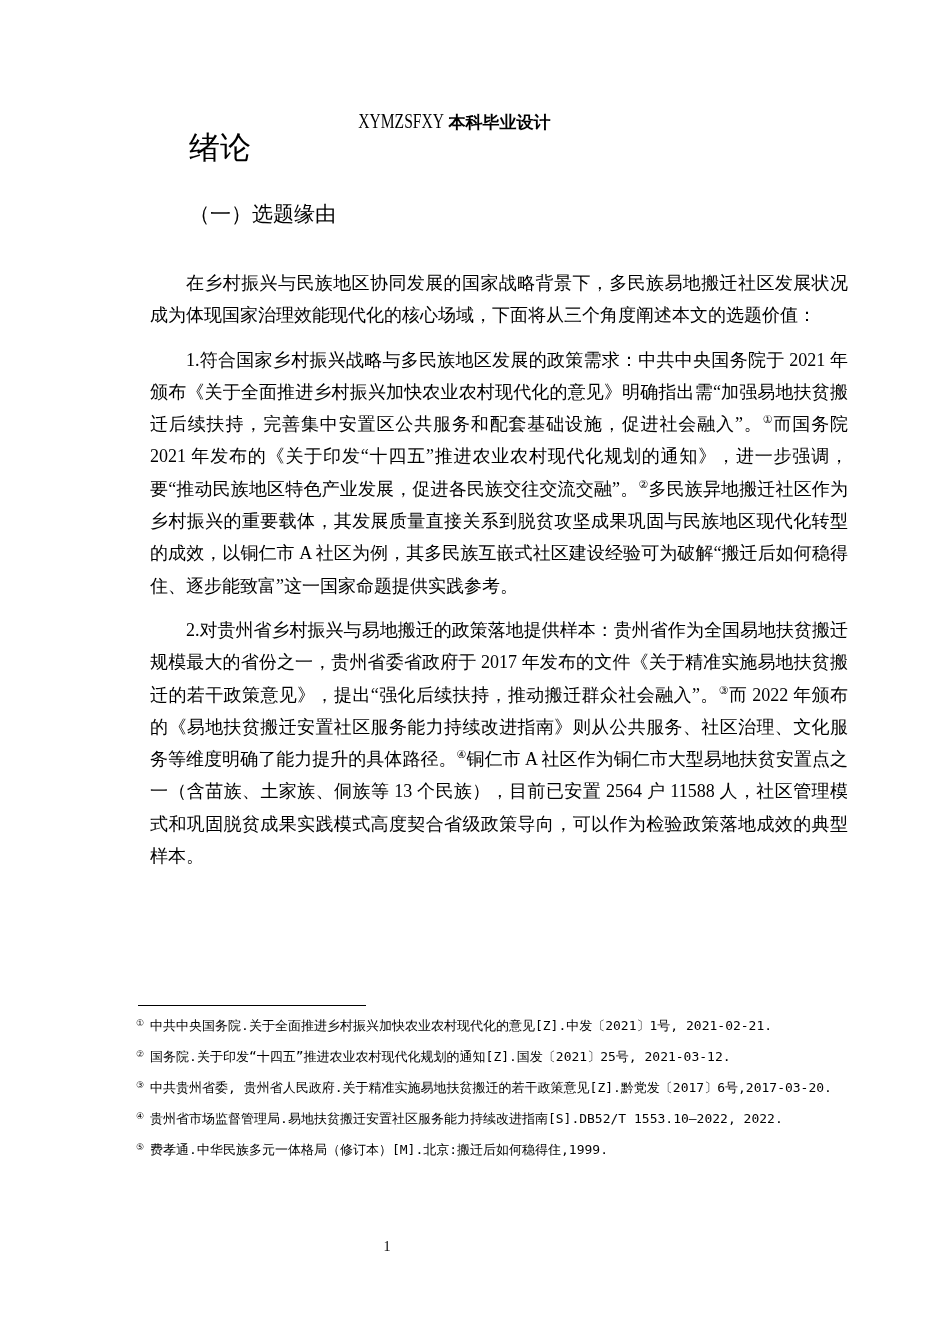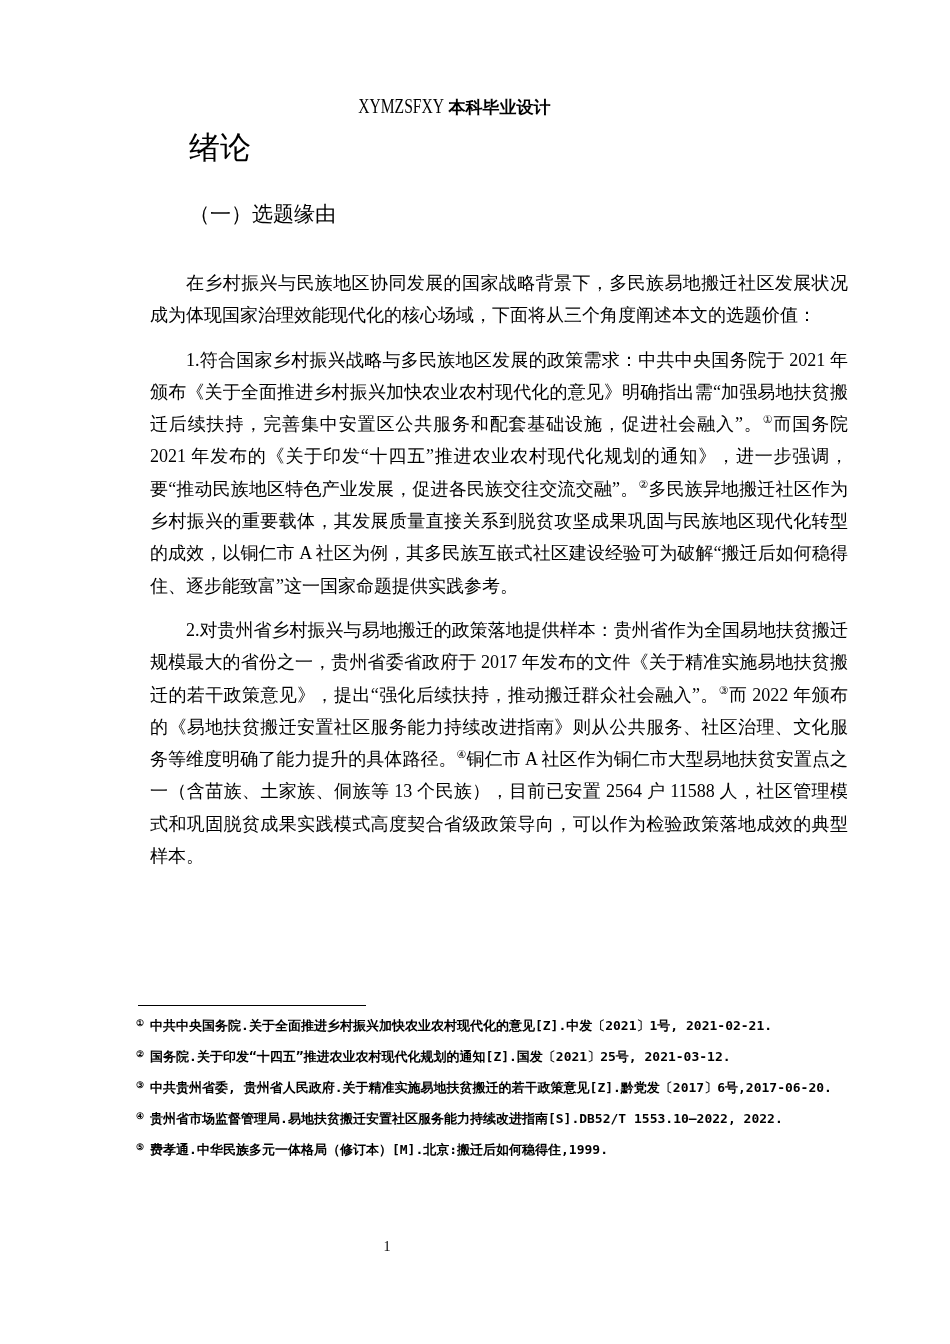--- a/index.html
+++ b/index.html
@@ -10,21 +10,21 @@
     body {
       width: 950px;
       height: 1344px;
       position: relative;
       overflow: hidden;
       color: #000;
       font-family: "Liberation Serif", "DejaVu Serif", serif;
     }
     .header-title {
       position: absolute;
-      top: 93px;
+      top: 108px;
       left: 0;
       width: 910px;
       text-align: center;
       font-size: 19px;
       line-height: 26px;
       letter-spacing: 0px;
     }
     .header-title .latin {
       font-family: "Liberation Serif", serif;
       font-size: 20px;
@@ -84,21 +84,20 @@
       position: absolute;
       top: 1013px;
       left: 136px;
       width: 725px;
       font-family: "DejaVu Sans Mono", "Liberation Mono", monospace;
       font-size: 13px;
       line-height: 21px;
     }
     .footnote {
       margin: 0 0 8px 0;
-      font-weight: bold;
     }
     .footnote .mark {
       font-size: 9px;
       vertical-align: 4px;
       margin-right: 6px;
     }
     .page-number {
       position: absolute;
       top: 1238px;
       left: 380px;
@@ -135,21 +134,21 @@
 <div class="fn-sep"></div>
 
 <div class="footnotes">
   <div class="footnote">
     <span class="mark">①</span><span>中共中央国务院.关于全面推进乡村振兴加快农业农村现代化的意见[Z].中发〔2021〕1号, 2021-02-21.</span>
   </div>
   <div class="footnote">
     <span class="mark">②</span><span>国务院.关于印发“十四五”推进农业农村现代化规划的通知[Z].国发〔2021〕25号, 2021-03-12.</span>
   </div>
   <div class="footnote">
-    <span class="mark">③</span><span>中共贵州省委, 贵州省人民政府.关于精准实施易地扶贫搬迁的若干政策意见[Z].黔党发〔2017〕6号,2017-06-20.</span>
+    <span class="mark">③</span><span>中共贵州省委, 贵州省人民政府.关于精准实施易地扶贫搬迁的若干政策意见[Z].黔党发〔2017〕6号,2017-03-20.</span>
   </div>
   <div class="footnote">
     <span class="mark">④</span><span>贵州省市场监督管理局.易地扶贫搬迁安置社区服务能力持续改进指南[S].DB52/T 1553.10—2022, 2022.</span>
   </div>
   <div class="footnote">
     <span class="mark">⑤</span><span>费孝通.中华民族多元一体格局（修订本）[M].北京:搬迁后如何稳得住,1999.</span>
   </div>
 </div>
 
 <div class="page-number">1</div>

